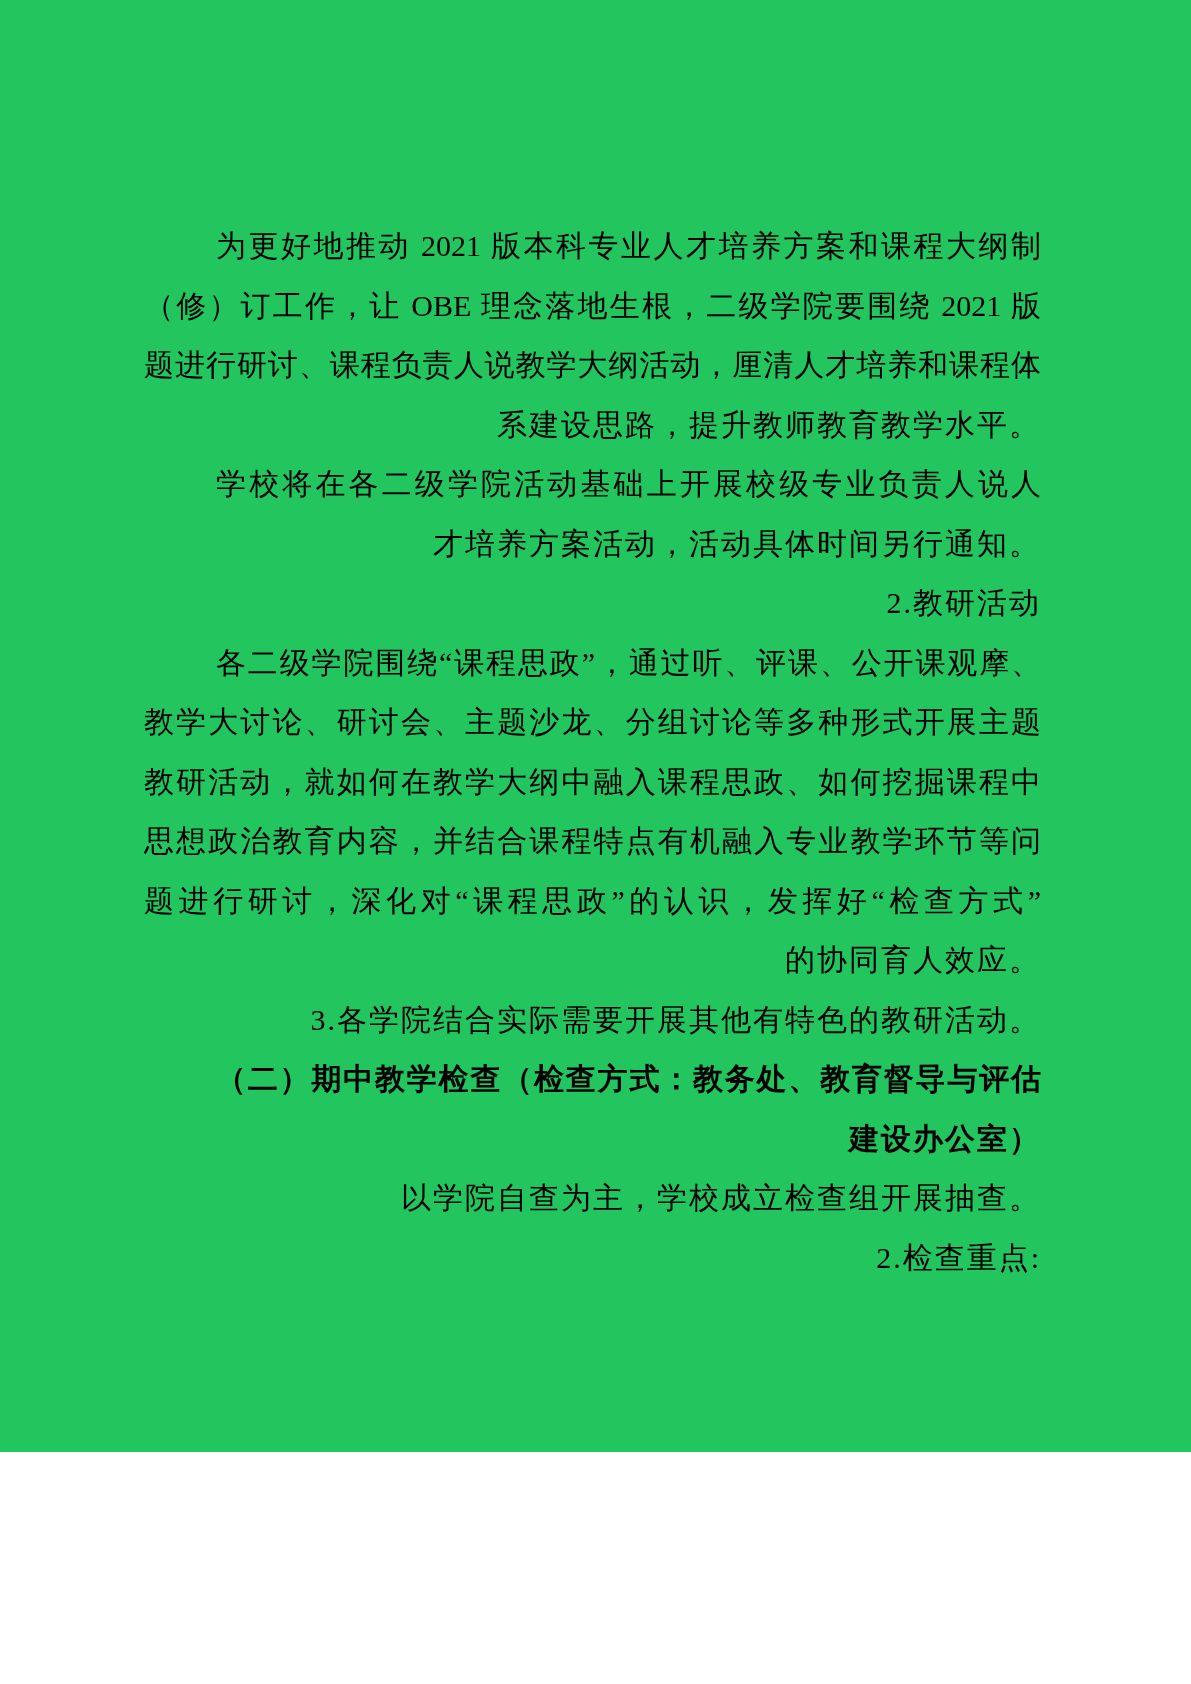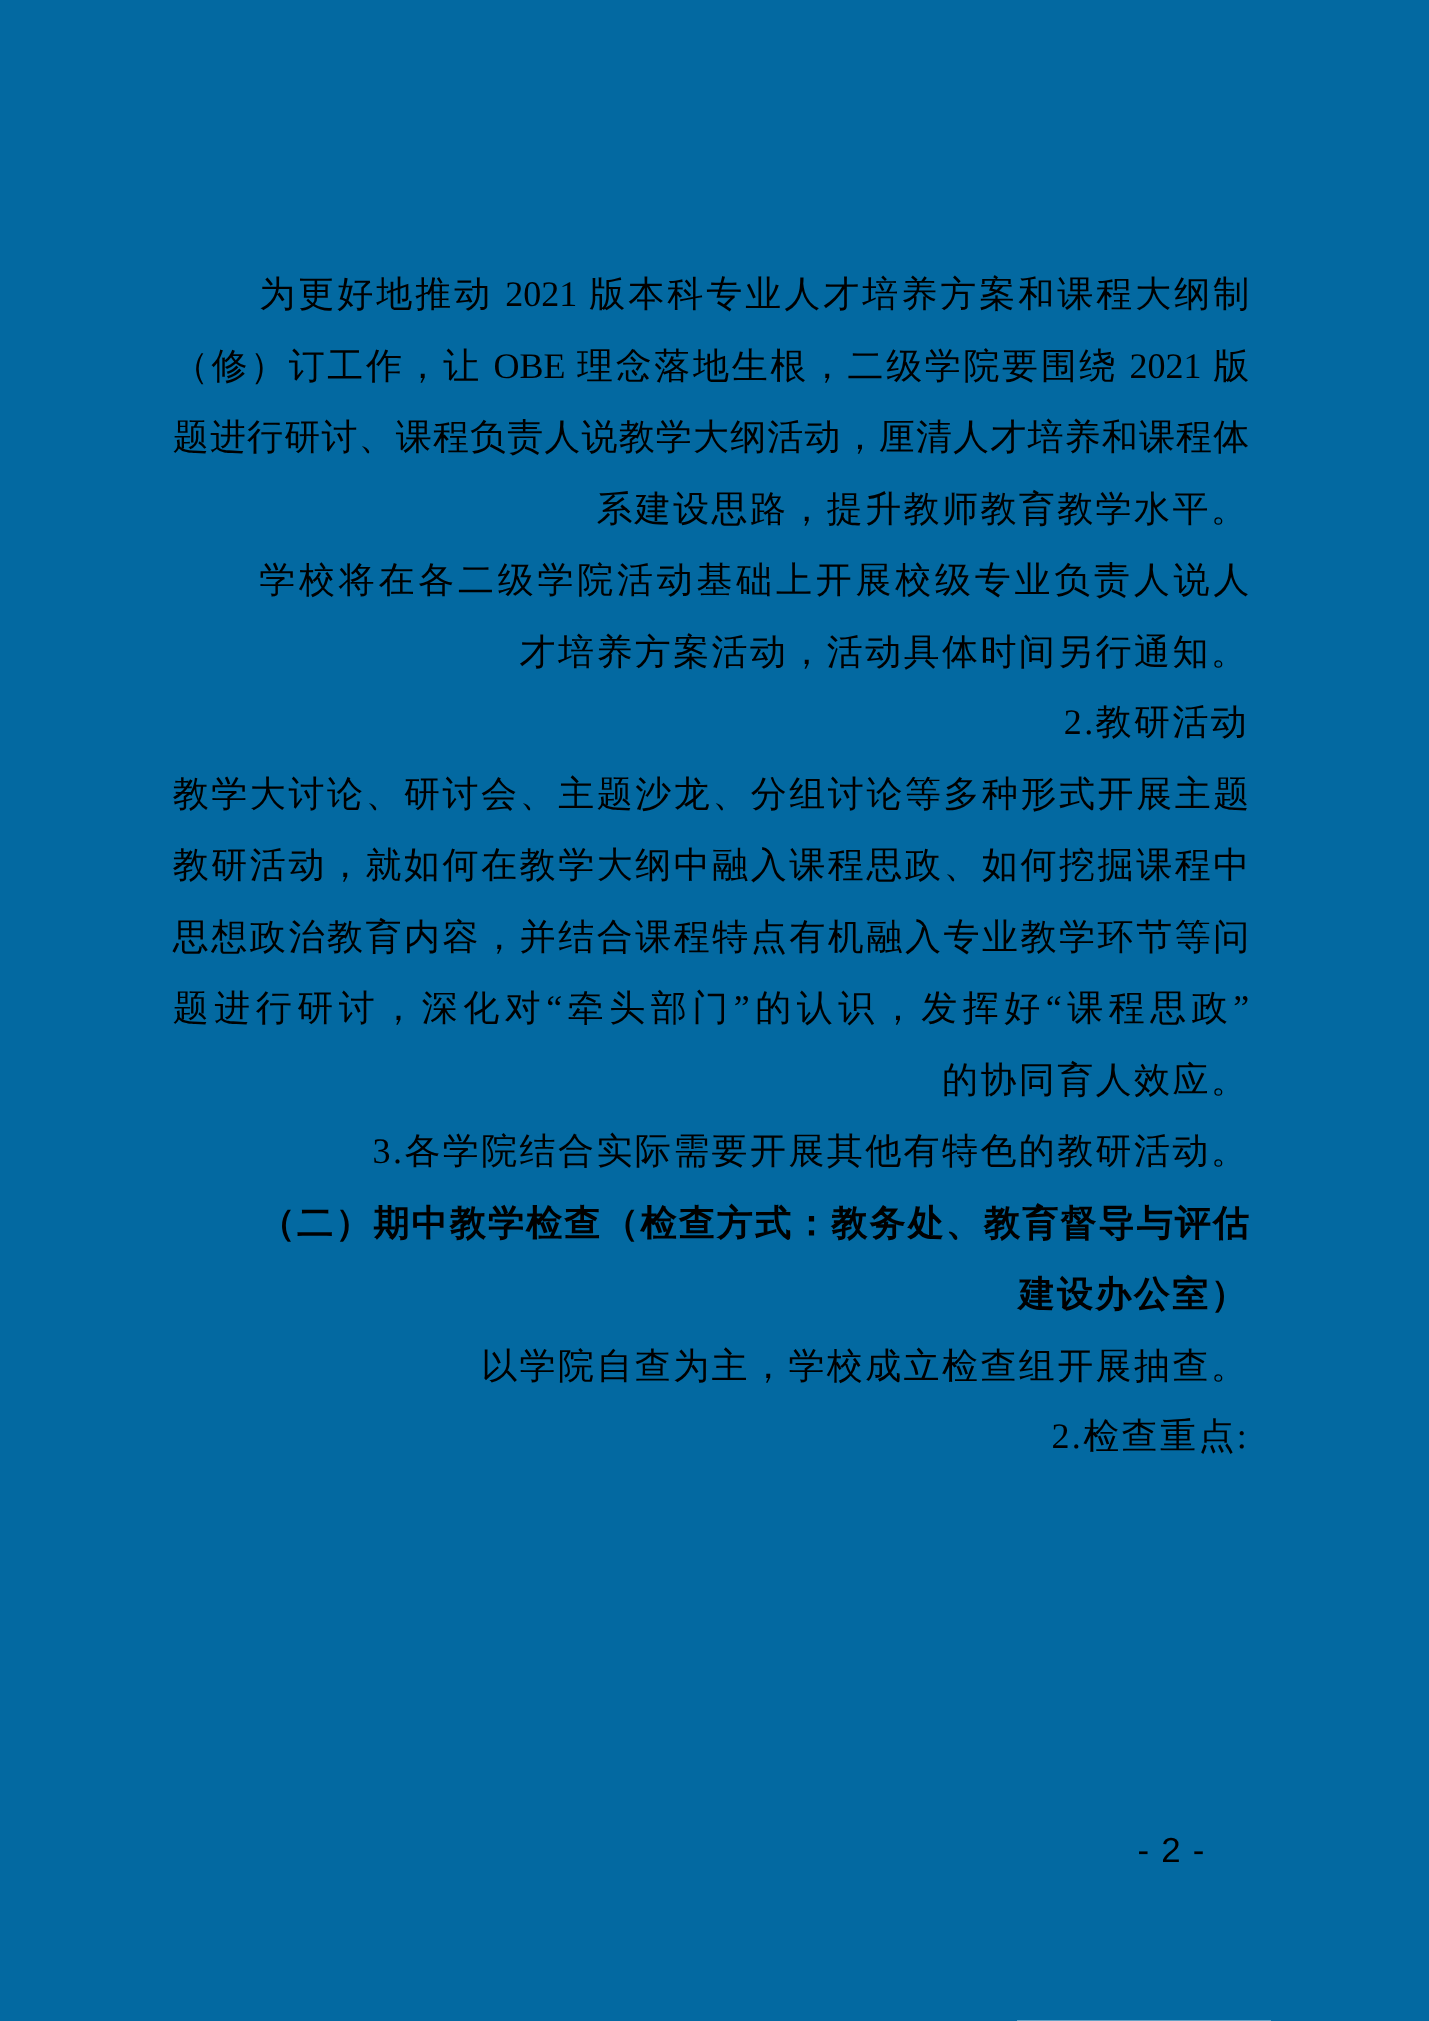--- a/index.html
+++ b/index.html
@@ -3,22 +3,22 @@
 <meta charset="utf-8">
 <style>
   html, body {
     margin: 0;
     padding: 0;
     background: #ffffff;
   }
   .page {
     position: relative;
     width: 1191px;
-    height: 1684px;
-    background: #0369a1;
+    height: 1452px;
+    background: #22c55e;
     overflow: hidden;
   }
   .content {
     position: absolute;
     left: 144px;
     top: 216px;
     width: 897px;
   }
   .line {
     height: 59.5px;
@@ -59,24 +59,25 @@
 
 <div class="page">
   <div class="content">
     <div class="line indent jfull">为更好地推动 2021 版本科专业人才培养方案和课程大纲制</div>
     <div class="line jfull">（修）订工作，让 OBE 理念落地生根，二级学院要围绕 2021 版</div>
     <div class="line jfull">题进行研讨、课程负责人说教学大纲活动，厘清人才培养和课程体</div>
     <div class="line">系建设思路，提升教师教育教学水平。</div>
     <div class="line indent jfull">学校将在各二级学院活动基础上开展校级专业负责人说人</div>
     <div class="line">才培养方案活动，活动具体时间另行通知。</div>
     <div class="line indent">2.教研活动</div>
+    <div class="line indent jfull">各二级学院围绕“课程思政”，通过听、评课、公开课观摩、</div>
     <div class="line jfull">教学大讨论、研讨会、主题沙龙、分组讨论等多种形式开展主题</div>
     <div class="line jfull">教研活动，就如何在教学大纲中融入课程思政、如何挖掘课程中</div>
     <div class="line jfull">思想政治教育内容，并结合课程特点有机融入专业教学环节等问</div>
-    <div class="line jfull">题进行研讨，深化对“牵头部门”的认识，发挥好“课程思政”</div>
+    <div class="line jfull">题进行研讨，深化对“课程思政”的认识，发挥好“检查方式”</div>
     <div class="line">的协同育人效应。</div>
     <div class="line indent">3.各学院结合实际需要开展其他有特色的教研活动。</div>
     <div class="line indent jfull heading">（二）期中教学检查（检查方式：教务处、教育督导与评估</div>
     <div class="line heading">建设办公室）</div>
     <div class="line indent">以学院自查为主，学校成立检查组开展抽查。</div>
     <div class="line indent">2.检查重点:</div>
   </div>
   <div class="page-number">- 2 -</div>
 </div>
 

